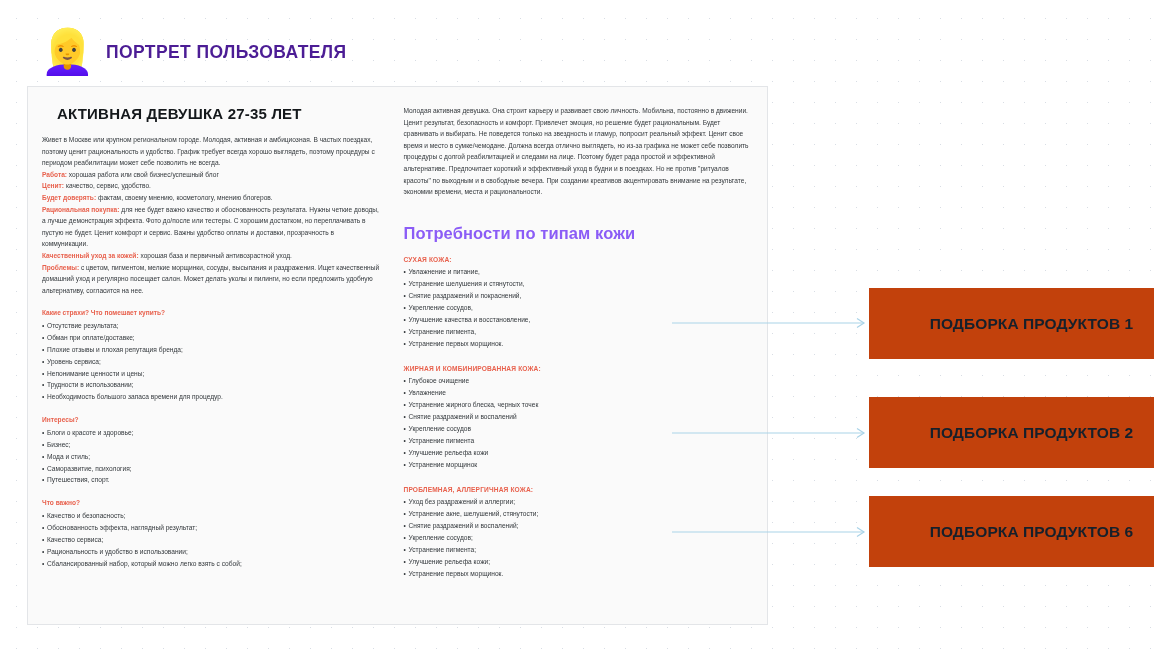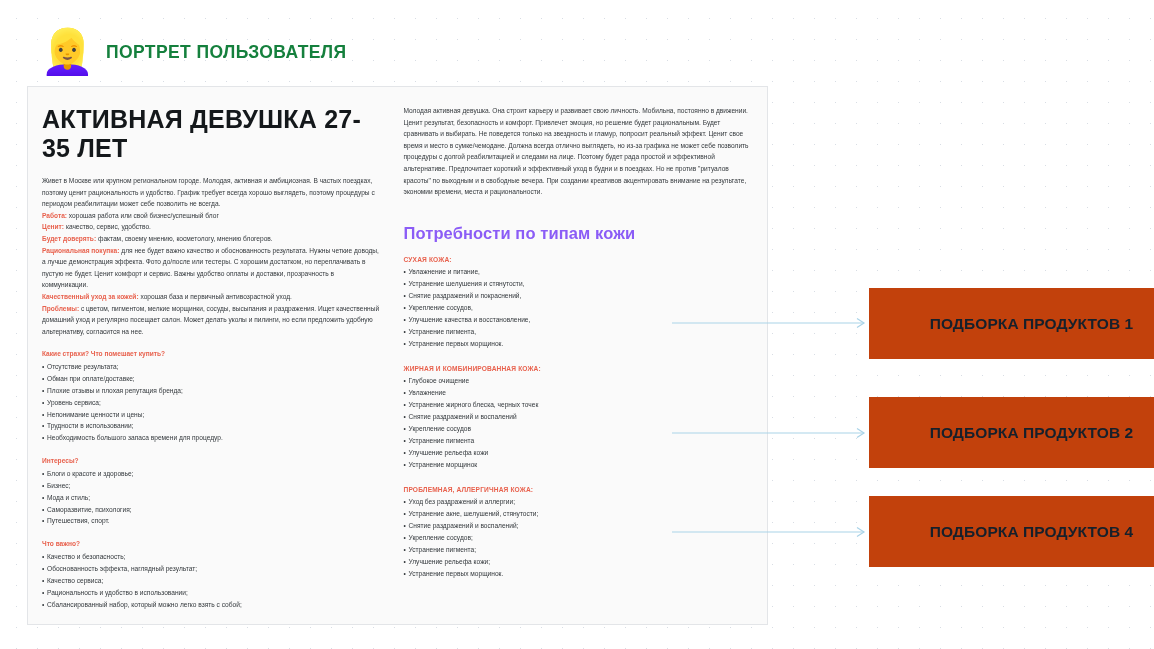--- a/index.html
+++ b/index.html
@@ -36,21 +36,21 @@
     height: 48px;
     font-size: 44px;
     line-height: 48px;
     text-align: center;
     user-select: none;
   }
   .board-title {
     font-size: 17.5px;
     font-weight: bold;
     letter-spacing: 0.4px;
-    color: #15803d;
+    color: #4c1d95;
     white-space: nowrap;
   }
 
   
   .persona-card {
     position: absolute;
     left: 27px;
     top: 86px;
     width: 741px;
     height: 539px;
@@ -65,23 +65,23 @@
     box-sizing: border-box;
     height: 100%;
   }
   .col {
     box-sizing: border-box;
   }
   .col-left  { width: 352px; padding-right: 14px; }
   .col-right { width: 360px; padding-left: 10px; }
 
   h1.persona-heading {
-    font-size: 25px;
-    font-weight: bold;
-    margin: 0 0 12px 0;
+    font-size: 15px;
+    font-weight: bold;
+    margin: 0 0 12px 15px;
     letter-spacing: 0.2px;
     color: #14181b;
   }
   h2.section-heading {
     font-size: 16.5px;
     font-weight: bold;
     margin: 26px 0 11px 0;
     letter-spacing: 0.1px;
     color: #8b5cf6;
   }
@@ -328,14 +328,14 @@
   </svg>
 </div>
 
 <div class="product-box box-1">
   <span>ПОДБОРКА ПРОДУКТОВ 1</span>
 </div>
 <div class="product-box box-2">
   <span>ПОДБОРКА ПРОДУКТОВ 2</span>
 </div>
 <div class="product-box box-3">
-  <span>ПОДБОРКА ПРОДУКТОВ 4</span>
+  <span>ПОДБОРКА ПРОДУКТОВ 6</span>
 </div>
 
 </body></html>

